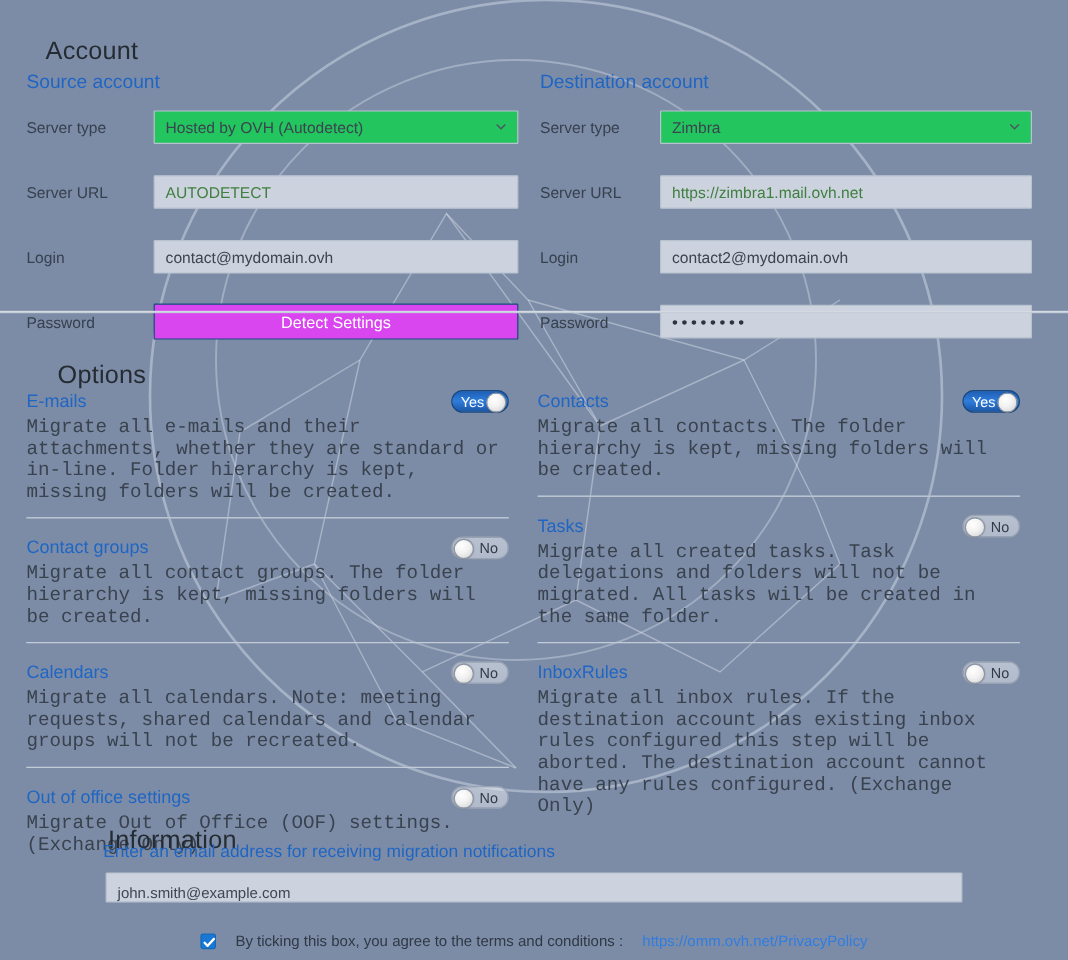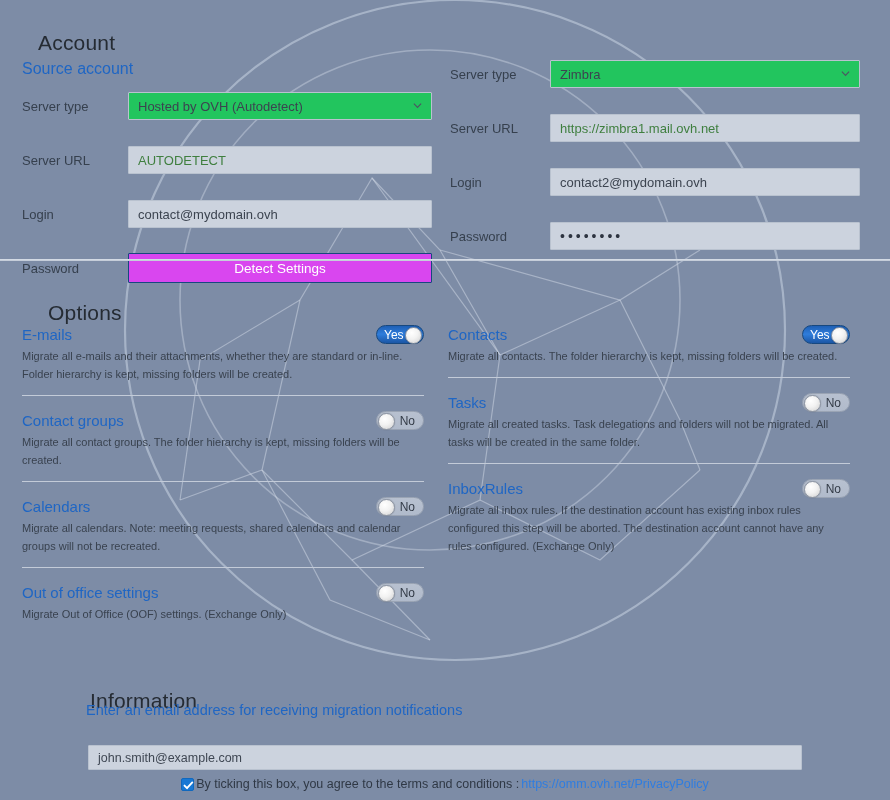--- a/index.html
+++ b/index.html
@@ -127,25 +127,26 @@
     align-items: flex-start;
     justify-content: space-between;
   }
   .opt-name {
     font-size: 15px;
     color: #1f66c4;
     line-height: 18px;
     font-weight: 400;
   }
   .opt-desc {
-    font-size: 11px;
+    font-size: 16px;
     line-height: 18px;
     color: #39424f;
     margin-top: 3px;
     max-width: 398px;
+    font-family: Liberation Mono, monospace;
   }
   .opt-divider {
     height: 1px;
     background: #9aa7bb;
     border-top: 1px solid #c3cbd8;
     margin: 12px 0 14px 0;
   }
 
   
   .toggle {
@@ -194,39 +195,39 @@
   .info-sub {
     position: absolute;
     left: 86px; top: 702px;
     font-size: 14.5px;
     color: #1f66c4;
     font-weight: 400;
     text-align: center;
   }
   .email-field {
     position: absolute;
-    left: 88px; top: 745px;
+    left: 88px; top: 727px;
     width: 714px; height: 25px;
     background: #ccd3de;
     border: 1px solid #b9c2cf;
     display: flex;
-    align-items: center;
+    align-items: flex-end;
     padding: 0 9px;
     font-size: 12.5px;
     color: #3f4753;
     border-radius: 1px;
   }
 
   .terms {
     position: absolute;
     left: 0; right: 0; top: 777px;
     display: flex;
     align-items: center;
     justify-content: center;
-    gap: 2px;
+    gap: 16px;
     font-size: 12.5px;
     color: #2f3845;
   }
   .cbox {
     width: 13px; height: 13px;
     background: #1878d4;
     border: 1px solid #1168bd;
     border-radius: 2px;
     position: relative;
     cursor: pointer;
@@ -293,20 +294,21 @@
         </div>
       </div>
 
       <div class="frow">
         <span class="flabel">Password</span>
         <div class="btn-detect">Detect Settings</div>
       </div>
     </div>
 
     <div class="col dest">
+      <span class="group-title">Destination account</span>
 
       <div class="frow">
         <span class="flabel">Server type</span>
         <div class="field select">
           <span>Zimbra</span>
           <span class="chev">
             <svg width="9" height="9" viewBox="0 0 10 10">
                 <path d="M1 3 L5 7 L9 3" fill="none" stroke="currentColor" stroke-width="1.3"></path>
               </svg>
           </span>

